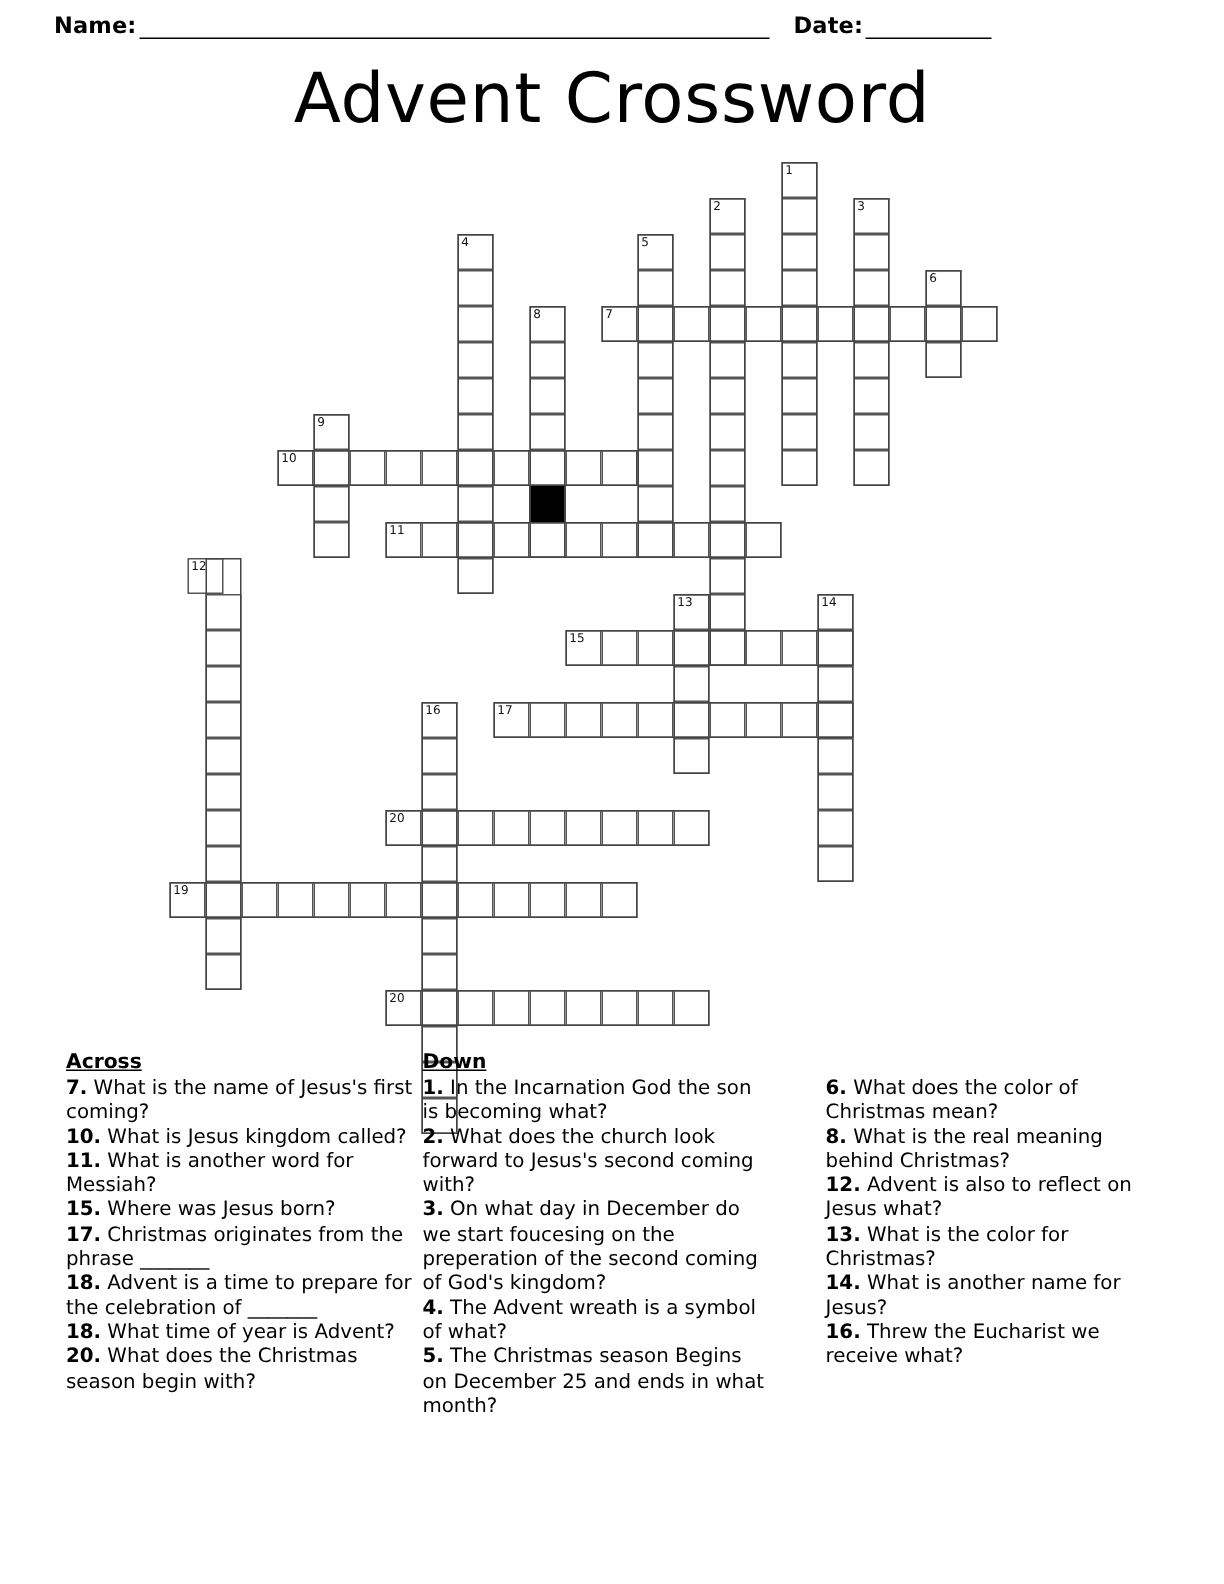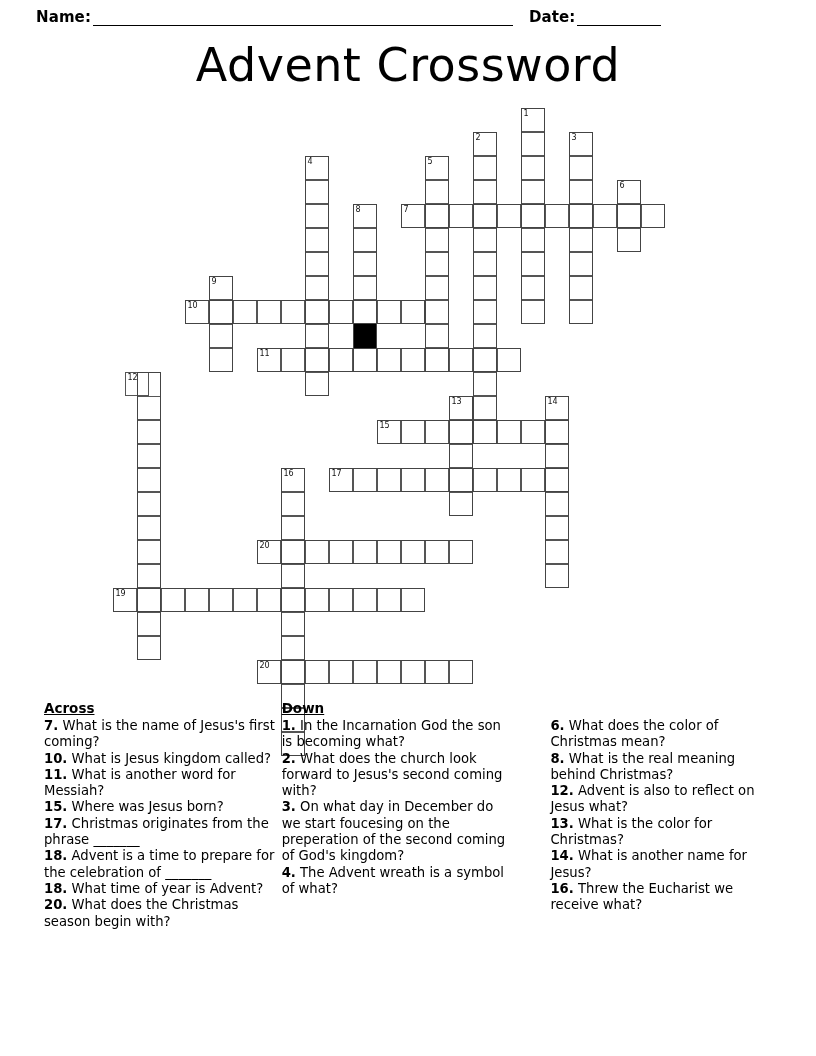--- a/index.html
+++ b/index.html
@@ -385,20 +385,21 @@
       </div>
   </div>
 
   <div class="clue-col col-down">
     <div class="clue-head">Down</div>
     <div id="down-list-1">
         <p class="clue"><b>1.</b><span> In the Incarnation God the son is becoming what?</span></p>
         <p class="clue"><b>2.</b><span> What does the church look forward to Jesus's second coming with?</span></p>
         <p class="clue"><b>3.</b><span> On what day in December do we start foucesing on the preperation of the second coming of God's kingdom?</span></p>
         <p class="clue"><b>4.</b><span> The Advent wreath is a symbol of what?</span></p>
+        <p class="clue"><b>5.</b><span> The Christmas season Begins on December 25 and ends in what month?</span></p>
       </div>
   </div>
 
   <div class="clue-col col-extra">
     <div class="clue-head" style="visibility:hidden">&nbsp;</div>
     <div id="down-list-2">
         <p class="clue"><b>6.</b><span> What does the color of Christmas mean?</span></p>
         <p class="clue"><b>8.</b><span> What is the real meaning behind Christmas?</span></p>
         <p class="clue"><b>12.</b><span> Advent is also to reflect on Jesus what?</span></p>
         <p class="clue"><b>13.</b><span> What is the color for Christmas?</span></p>

